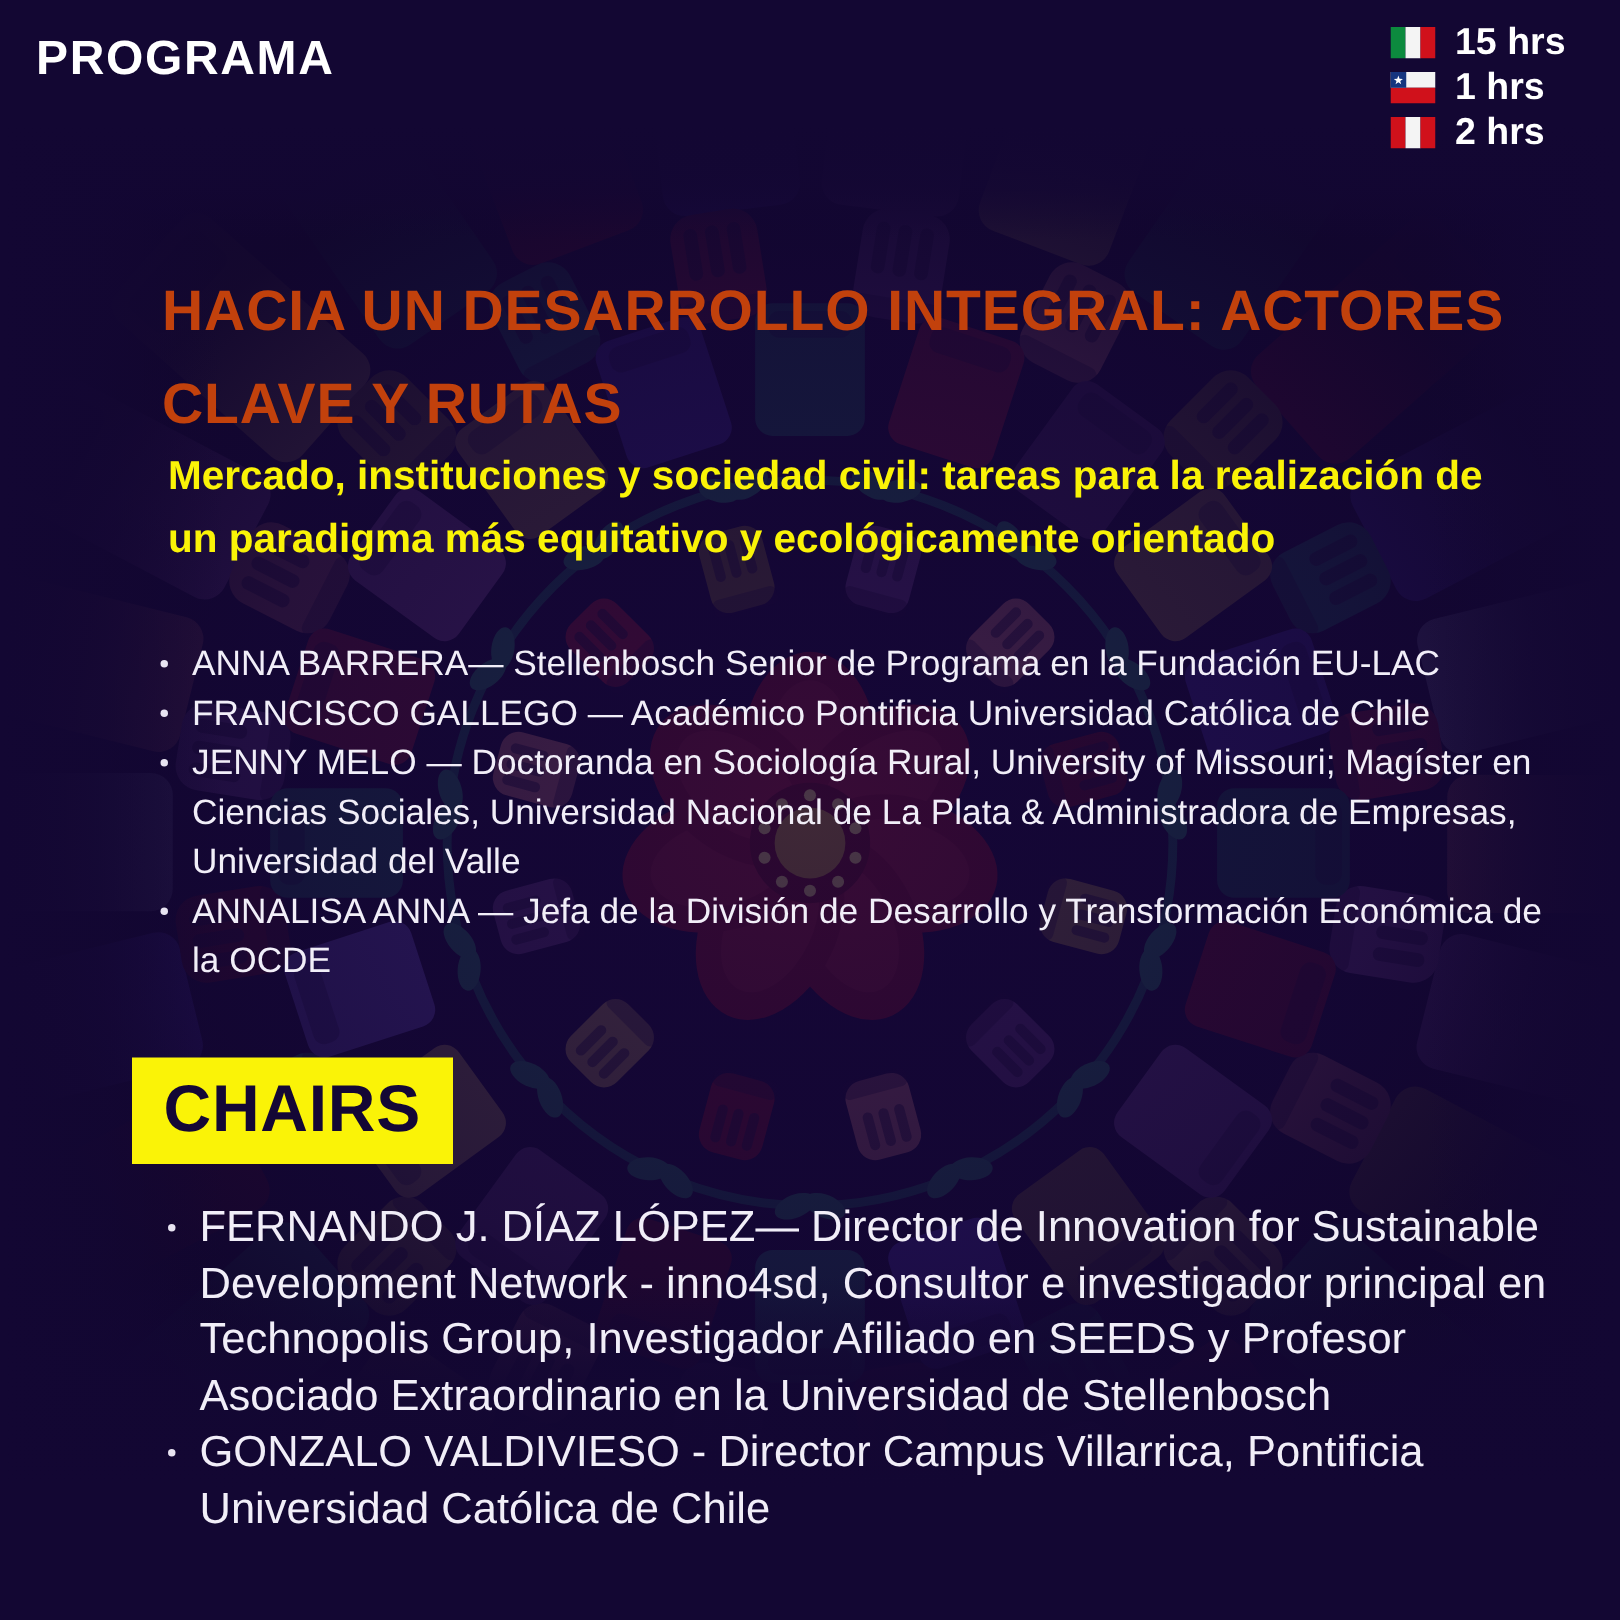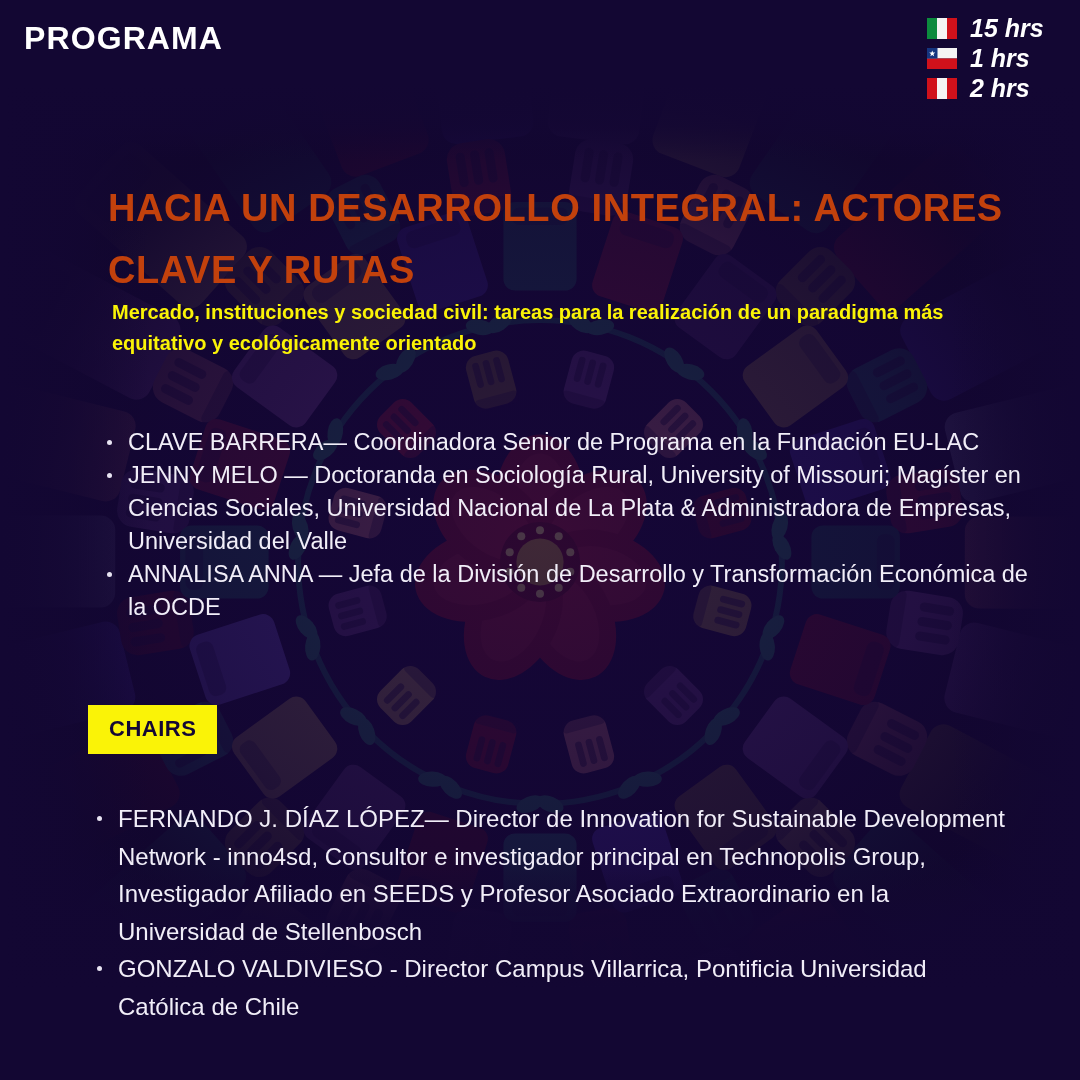--- a/index.html
+++ b/index.html
@@ -105,21 +105,20 @@
     top: 16px;
     display: flex;
     flex-direction: column;
     gap: 5px;
     align-items: flex-end;
   }
   .hour-row {
     display: flex;
     align-items: center;
     gap: 13px;
-    font-style: italic;
   }
   .flag {
     width: 30px;
     height: 21px;
     display: block;
     flex: none;
   }
   .hour-text {
     font-size: 25px;
     font-weight: 700;
@@ -140,21 +139,21 @@
     color: #c2410c;
     letter-spacing: .6px;
     line-height: 1.62;
     text-transform: uppercase;
   }
   #subtitle {
     position: absolute;
     left: 112px;
     top: 297px;
     width: 880px;
-    font-size: 20px;
+    font-size: 27px;
     font-weight: 700;
     color: #FAF307;
     line-height: 1.55;
   }
 
   
   .bullet-list {
     position: absolute;
     margin: 0;
     padding: 0;
@@ -180,37 +179,37 @@
     left: 100px;
     top: 426px;
     width: 935px;
     font-size: 23.5px;
     line-height: 33px;
   }
   #speakers-list li { margin-bottom: 0px; }
   #speakers-list li::before { top: 14px; }
 
   #chairs-list {
-    left: 90px;
+    left: 105px;
     top: 800px;
     width: 930px;
-    font-size: 24px;
+    font-size: 29px;
     line-height: 37.5px;
   }
   #chairs-list li { margin-bottom: 0px; }
   #chairs-list li::before { top: 16px; }
 
   
   #chairs-badge {
     position: absolute;
     left: 88px;
     top: 705px;
     background: #FAF307;
     color: #140735;
-    font-size: 22px;
+    font-size: 44px;
     font-weight: 700;
     letter-spacing: .5px;
     line-height: 1;
     padding: 13px 21px 14px 21px;
   }
 </style>
 </head>
 <body>
 
 <div id="poster">
@@ -828,21 +827,22 @@
         </svg>
         <span class="hour-text">2 hrs</span>
       </div>
 
     </div>
 
     <div id="main-title">HACIA UN DESARROLLO INTEGRAL: ACTORES CLAVE Y RUTAS</div>
     <div id="subtitle">Mercado, instituciones y sociedad civil: tareas para la realización de un paradigma más equitativo y ecológicamente orientado</div>
 
     <ul class="bullet-list" id="speakers-list">
-      <li>CLAVE BARRERA— Coordinadora Senior de Programa en la Fundación EU-LAC</li>
+      <li>ANNA BARRERA— Stellenbosch Senior de Programa en la Fundación EU-LAC</li>
+      <li>FRANCISCO GALLEGO — Académico Pontificia Universidad Católica de Chile</li>
       <li>JENNY MELO — Doctoranda en Sociología Rural, University of Missouri; Magíster en Ciencias Sociales, Universidad Nacional de La Plata &amp; Administradora de Empresas, Universidad del Valle</li>
       <li>ANNALISA ANNA — Jefa de la División de Desarrollo y Transformación Económica de la OCDE</li>
     </ul>
 
     <div id="chairs-badge">CHAIRS</div>
 
     <ul class="bullet-list" id="chairs-list">
       <li>FERNANDO J. DÍAZ LÓPEZ— Director de Innovation for Sustainable Development Network - inno4sd, Consultor e investigador principal en Technopolis Group, Investigador Afiliado en SEEDS y Profesor Asociado Extraordinario en la Universidad de Stellenbosch</li>
       <li>GONZALO VALDIVIESO - Director Campus Villarrica, Pontificia Universidad Católica de Chile</li>
     </ul>

